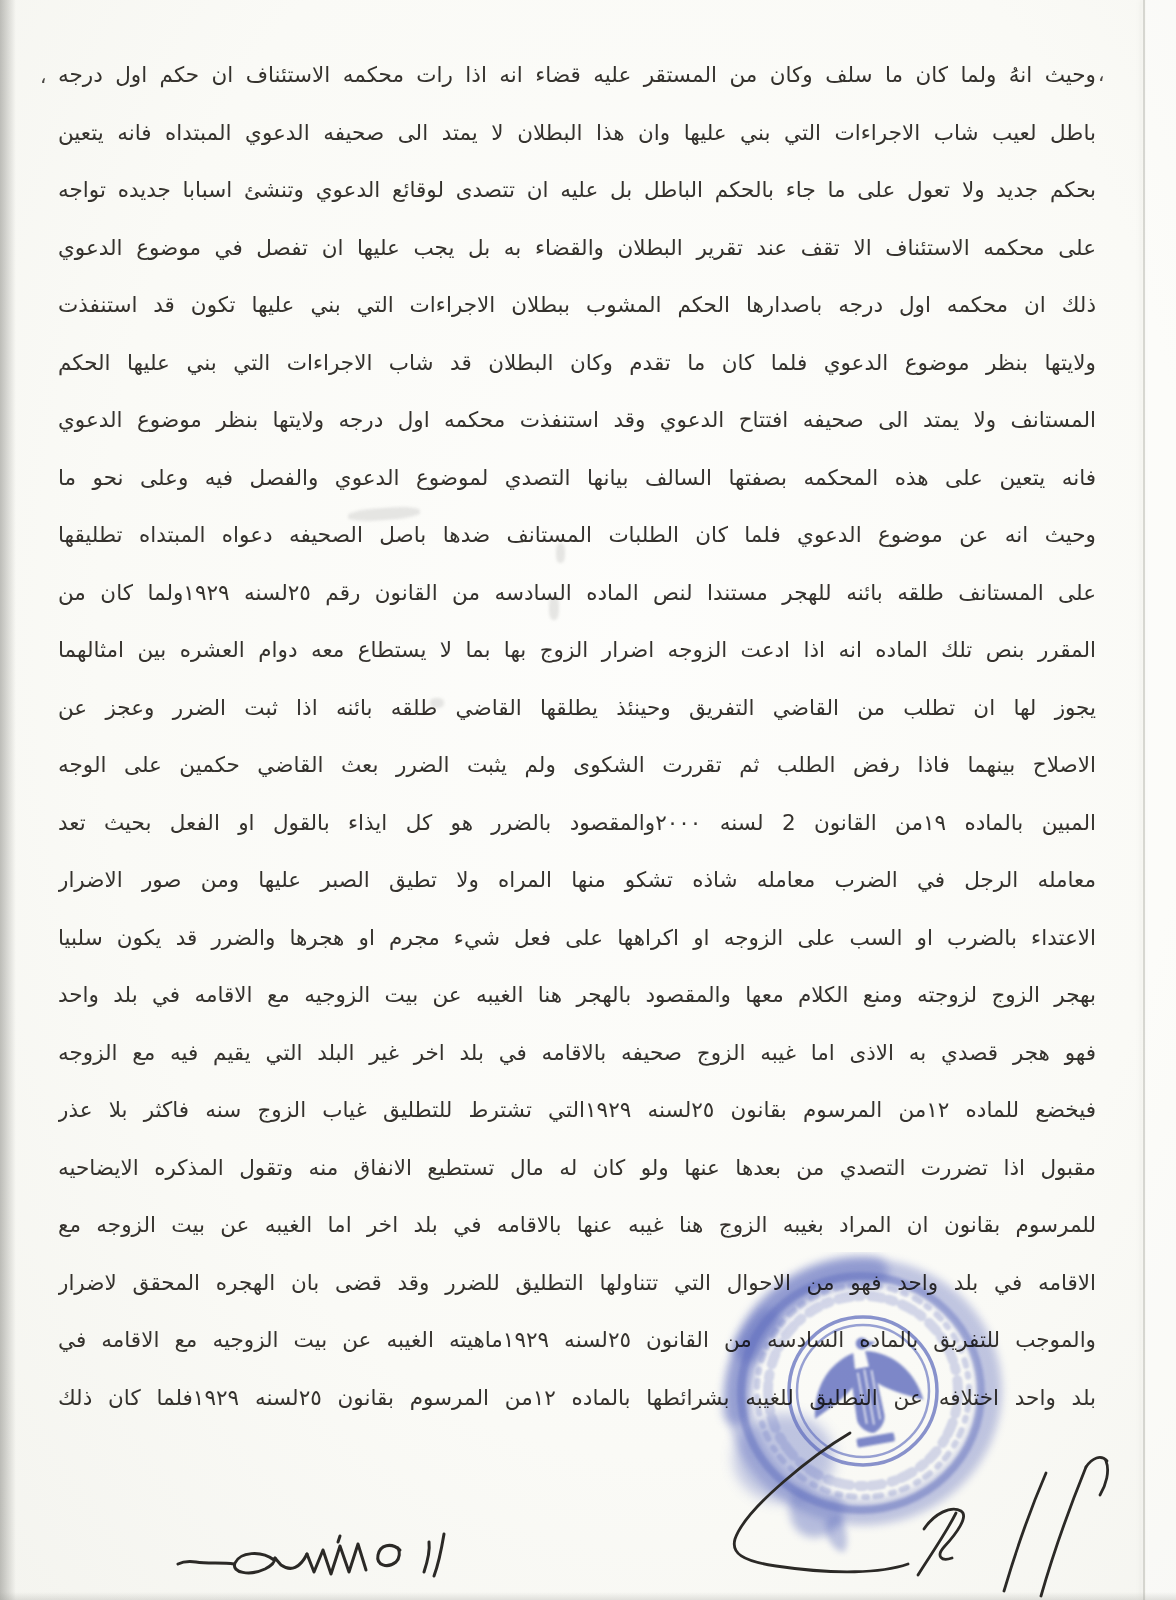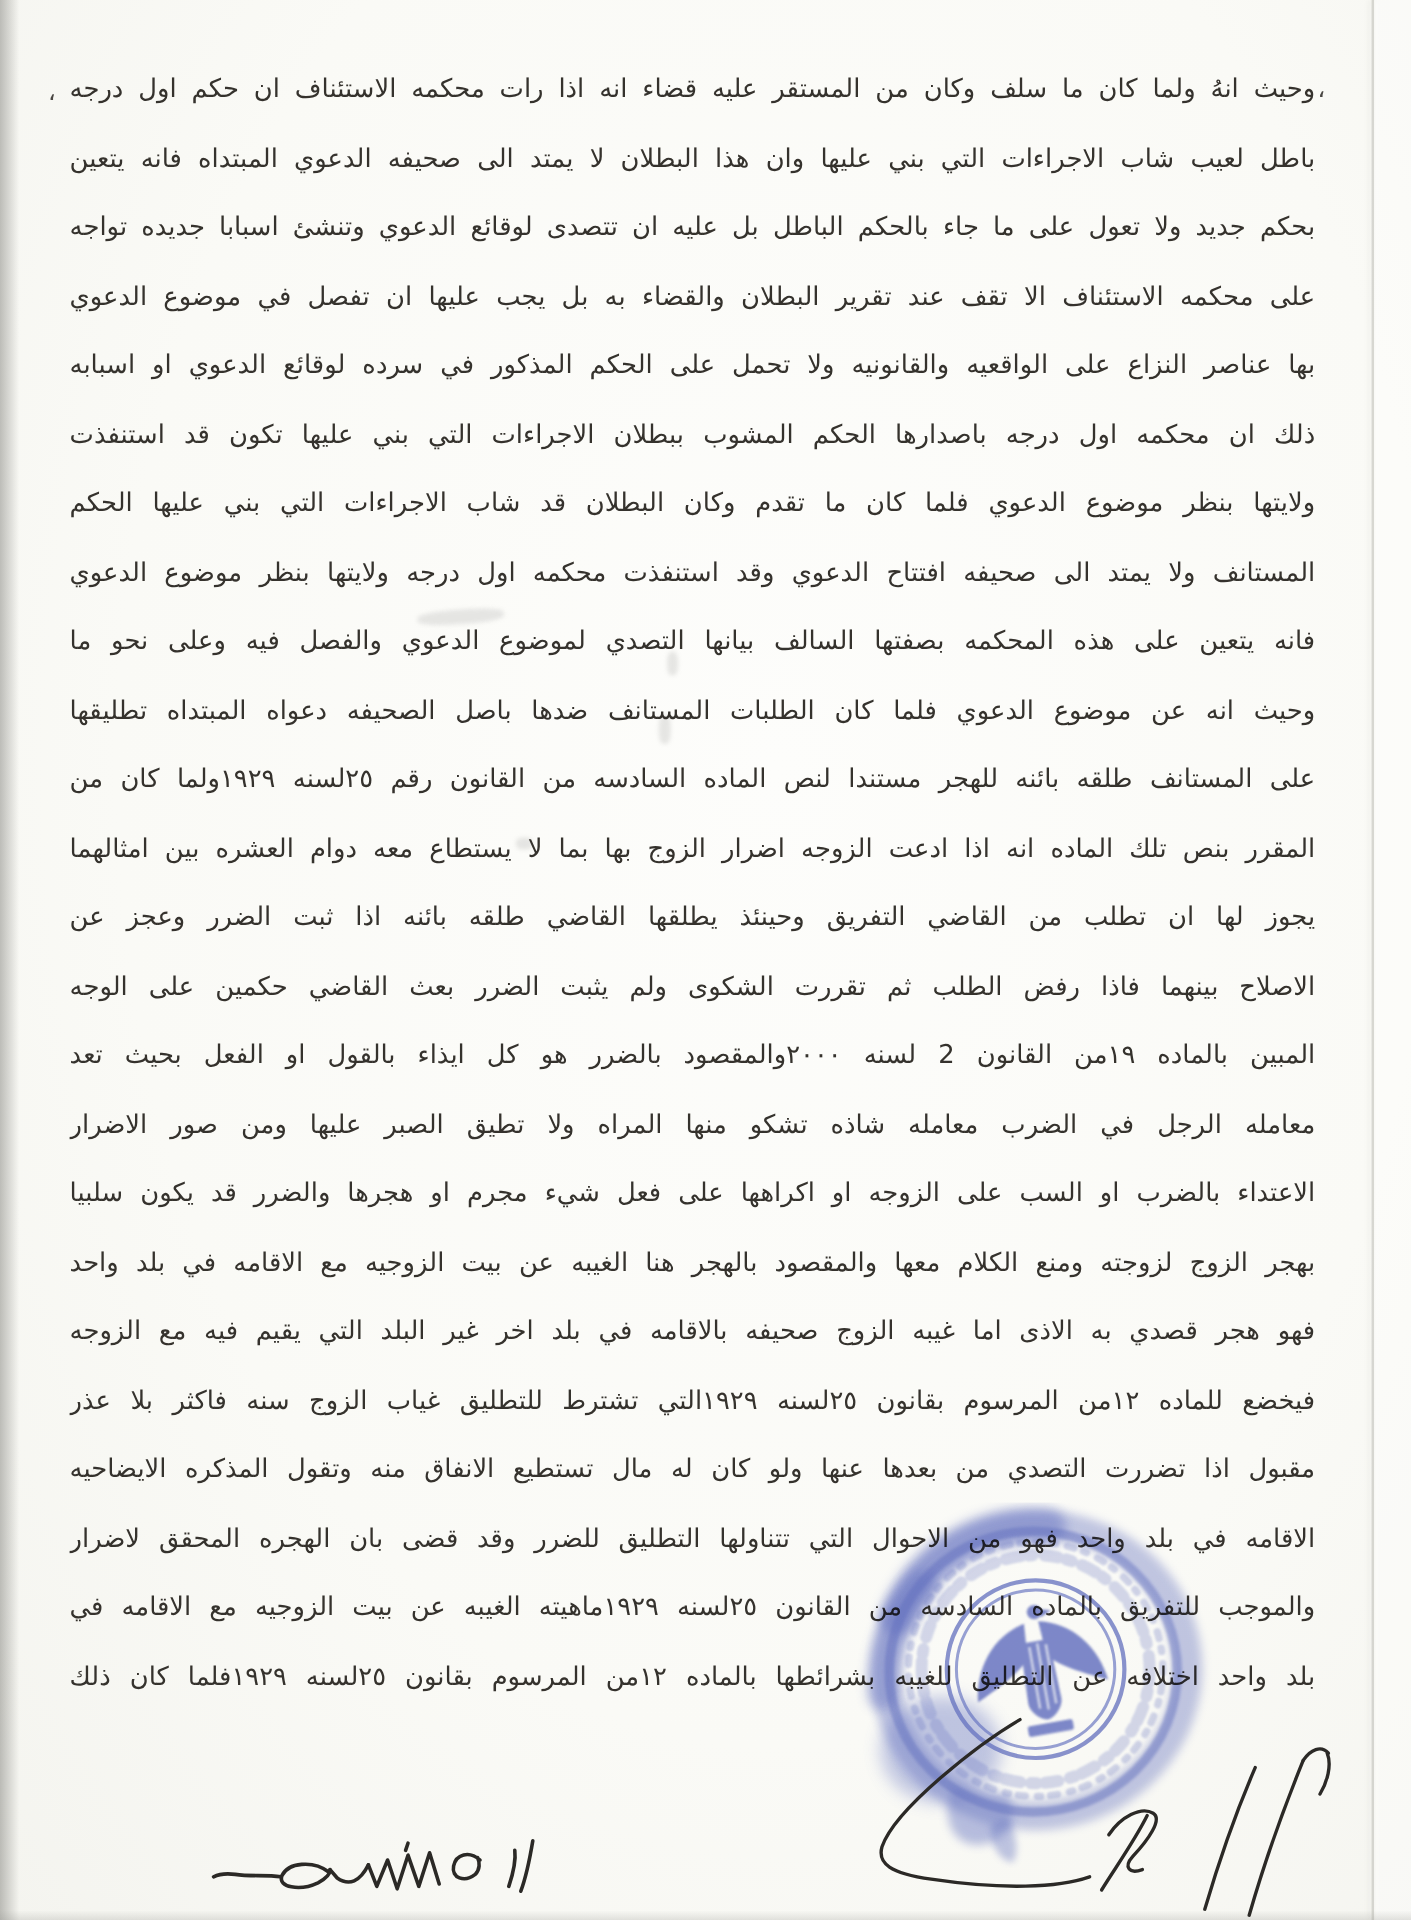--- a/index.html
+++ b/index.html
@@ -73,37 +73,37 @@
   <div class="smudge sm4"></div>
 
   <span class="stray-mark" style="left:1098px;top:62px;">،</span>
   <span class="stray-mark" style="left:40px;top:64px;">،</span>
 
   <div class="text-block">
     <div class="line">وحيث انهُ ولما كان ما سلف وكان من المستقر عليه قضاء انه اذا رات محكمه الاستئناف ان حكم اول درجه</div>
     <div class="line">باطل لعيب شاب الاجراءات التي بني عليها وان هذا البطلان لا يمتد الى صحيفه الدعوي المبتداه فانه يتعين</div>
     <div class="line">بحكم جديد ولا تعول على ما جاء بالحكم الباطل بل عليه ان تتصدى لوقائع الدعوي وتنشئ اسبابا جديده تواجه</div>
     <div class="line">على محكمه الاستئناف الا تقف عند تقرير البطلان والقضاء به بل يجب عليها ان تفصل في موضوع الدعوي</div>
-    <div class="line">بها عناصر النزاع على الواقعيه والقانونيه ولا تحمل على الحكم المذكور في سرده لوقائع الدعوي او اسبابه</div>
     <div class="line">ذلك ان محكمه اول درجه باصدارها الحكم المشوب ببطلان الاجراءات التي بني عليها تكون قد استنفذت</div>
     <div class="line">ولايتها بنظر موضوع الدعوي فلما كان ما تقدم وكان البطلان قد شاب الاجراءات التي بني عليها الحكم</div>
     <div class="line">المستانف ولا يمتد الى صحيفه افتتاح الدعوي وقد استنفذت محكمه اول درجه ولايتها بنظر موضوع الدعوي</div>
     <div class="line">فانه يتعين على هذه المحكمه بصفتها السالف بيانها التصدي لموضوع الدعوي والفصل فيه وعلى نحو ما</div>
     <div class="line">وحيث انه عن موضوع الدعوي فلما كان الطلبات المستانف ضدها باصل الصحيفه دعواه المبتداه تطليقها</div>
     <div class="line">على المستانف طلقه بائنه للهجر مستندا لنص الماده السادسه من القانون رقم ٢٥لسنه ١٩٢٩ولما كان من</div>
     <div class="line">المقرر بنص تلك الماده انه اذا ادعت الزوجه اضرار الزوج بها بما لا يستطاع معه دوام العشره بين امثالهما</div>
     <div class="line">يجوز لها ان تطلب من القاضي التفريق وحينئذ يطلقها القاضي طلقه بائنه اذا ثبت الضرر وعجز عن</div>
     <div class="line">الاصلاح بينهما فاذا رفض الطلب ثم تقررت الشكوى ولم يثبت الضرر بعث القاضي حكمين على الوجه</div>
     <div class="line">المبين بالماده ١٩من القانون 2 لسنه ٢٠٠٠والمقصود بالضرر هو كل ايذاء بالقول او الفعل بحيث تعد</div>
     <div class="line">معامله الرجل في الضرب معامله شاذه تشكو منها المراه ولا تطيق الصبر عليها ومن صور الاضرار</div>
     <div class="line">الاعتداء بالضرب او السب على الزوجه او اكراهها على فعل شيء مجرم او هجرها والضرر قد يكون سلبيا</div>
     <div class="line">بهجر الزوج لزوجته ومنع الكلام معها والمقصود بالهجر هنا الغيبه عن بيت الزوجيه مع الاقامه في بلد واحد</div>
     <div class="line">فهو هجر قصدي به الاذى اما غيبه الزوج صحيفه بالاقامه في بلد اخر غير البلد التي يقيم فيه مع الزوجه</div>
     <div class="line">فيخضع للماده ١٢من المرسوم بقانون ٢٥لسنه ١٩٢٩التي تشترط للتطليق غياب الزوج سنه فاكثر بلا عذر</div>
     <div class="line">مقبول اذا تضررت التصدي من بعدها عنها ولو كان له مال تستطيع الانفاق منه وتقول المذكره الايضاحيه</div>
+    <div class="line">للمرسوم بقانون ان المراد بغيبه الزوج هنا غيبه عنها بالاقامه في بلد اخر اما الغيبه عن بيت الزوجه مع</div>
     <div class="line">الاقامه في بلد واحد فهو من الاحوال التي تتناولها التطليق للضرر وقد قضى بان الهجره المحقق لاضرار</div>
     <div class="line">والموجب للتفريق بالماده السادسه من القانون ٢٥لسنه ١٩٢٩ماهيته الغيبه عن بيت الزوجيه مع الاقامه في</div>
     <div class="line">بلد واحد اختلافه عن التطليق للغيبه بشرائطها بالماده ١٢من المرسوم بقانون ٢٥لسنه ١٩٢٩فلما كان ذلك</div>
   </div>
 
   <svg class="stamp-svg" width="340" height="305" viewBox="0 0 340 305">
     <g stroke="#6472c6" fill="none" stroke-linecap="round">
 
       <ellipse cx="166" cy="140" rx="126" ry="121" stroke-width="24" opacity=".38" filter="blur(4px)" transform="rotate(-10 166 140)"></ellipse>
       <ellipse cx="163" cy="141" rx="120" ry="117" stroke-width="8" opacity=".5" filter="blur(1.5px)"></ellipse>

